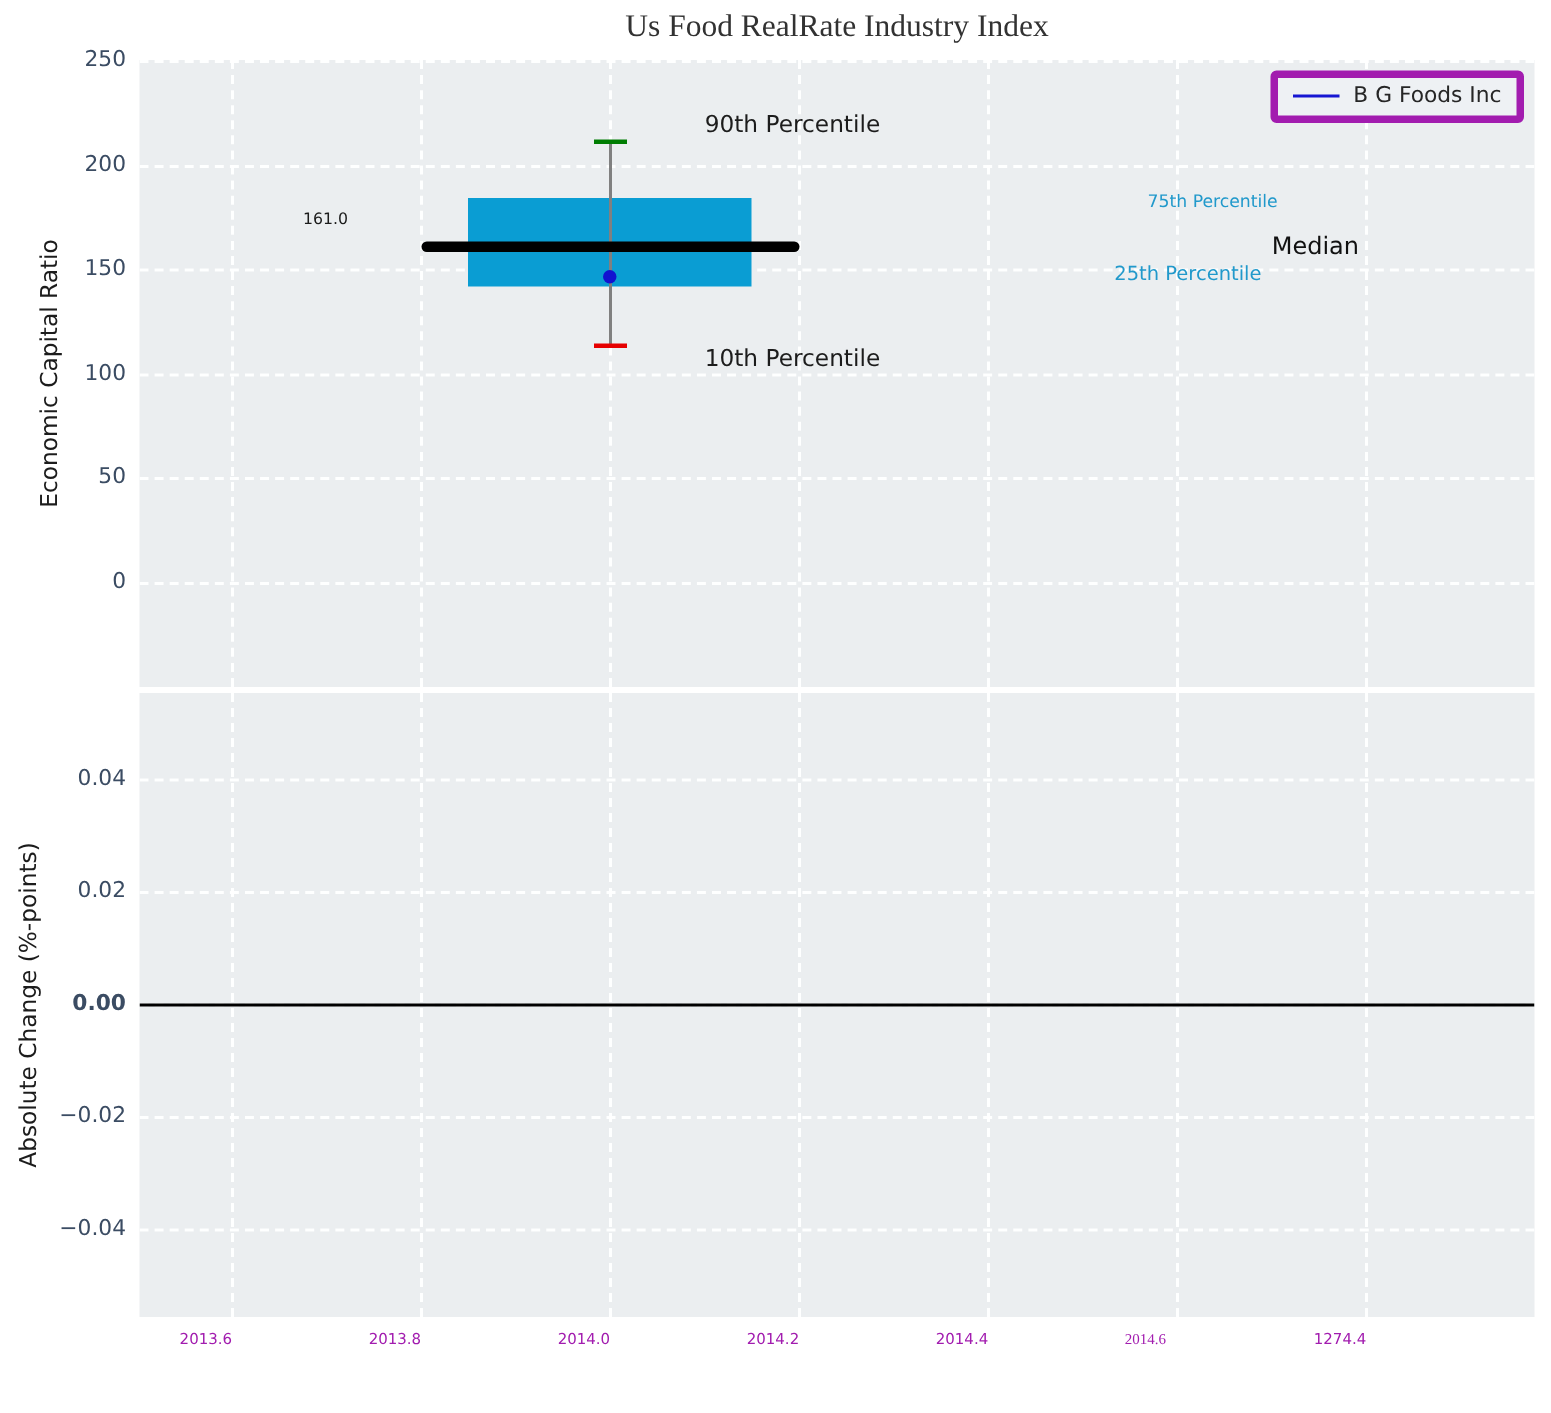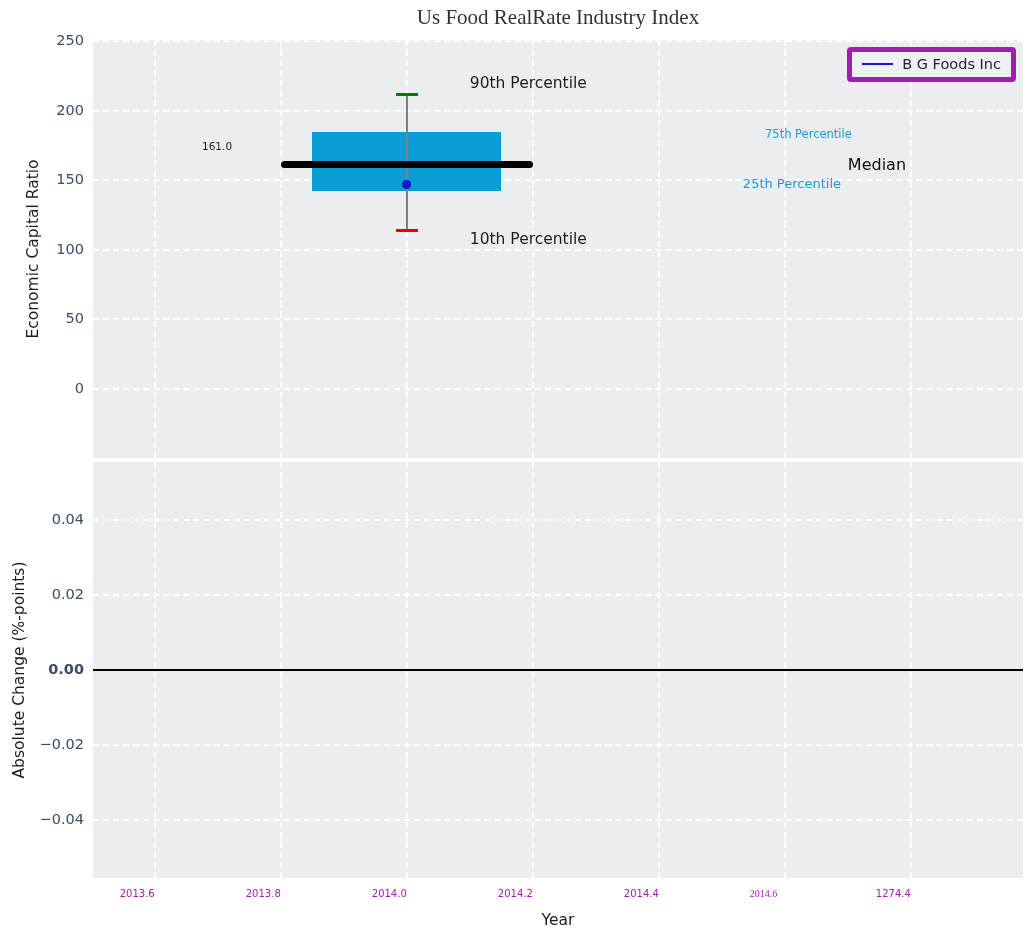--- a/index.html
+++ b/index.html
@@ -85,21 +85,20 @@
       <div class="gridh" style="top: 56.5479px;"></div>
       <div class="gridh" style="top: 131.774px;"></div>
       <div class="gridh" style="top: 207px;"></div>
       <div class="gridh" style="top: 282.226px;"></div>
       <div class="gridh" style="top: 357.452px;"></div>
       <div class="zeroline" style="top: 207px; background: rgb(0, 0, 0);"></div>
     </div>
 
   <div class="ylab" style="left:33px;top:249px;">Economic Capital Ratio</div>
   <div class="ylab" style="left:19px;top:670px;">Absolute Change (%-points)</div>
-  <div class="xlab">Year</div>
 <div class="ytick" style="left: 24px; top: 32.3887px;">250</div>
     <div class="ytick" style="left: 24px; top: 101.824px;">200</div>
     <div class="ytick" style="left: 24px; top: 171.259px;">150</div>
     <div class="ytick" style="left: 24px; top: 240.694px;">100</div>
     <div class="ytick" style="left: 24px; top: 310.13px;">50</div>
     <div class="ytick" style="left: 24px; top: 379.565px;">0</div>
     <div class="xtick" style="left: 119.748px; top: 888px;">2013.6</div>
     <div class="xtick" style="left: 245.764px; top: 888px;">2013.8</div>
     <div class="xtick" style="left: 371.78px; top: 888px;">2014.0</div>
     <div class="xtick" style="left: 497.797px; top: 888px;">2014.2</div>

